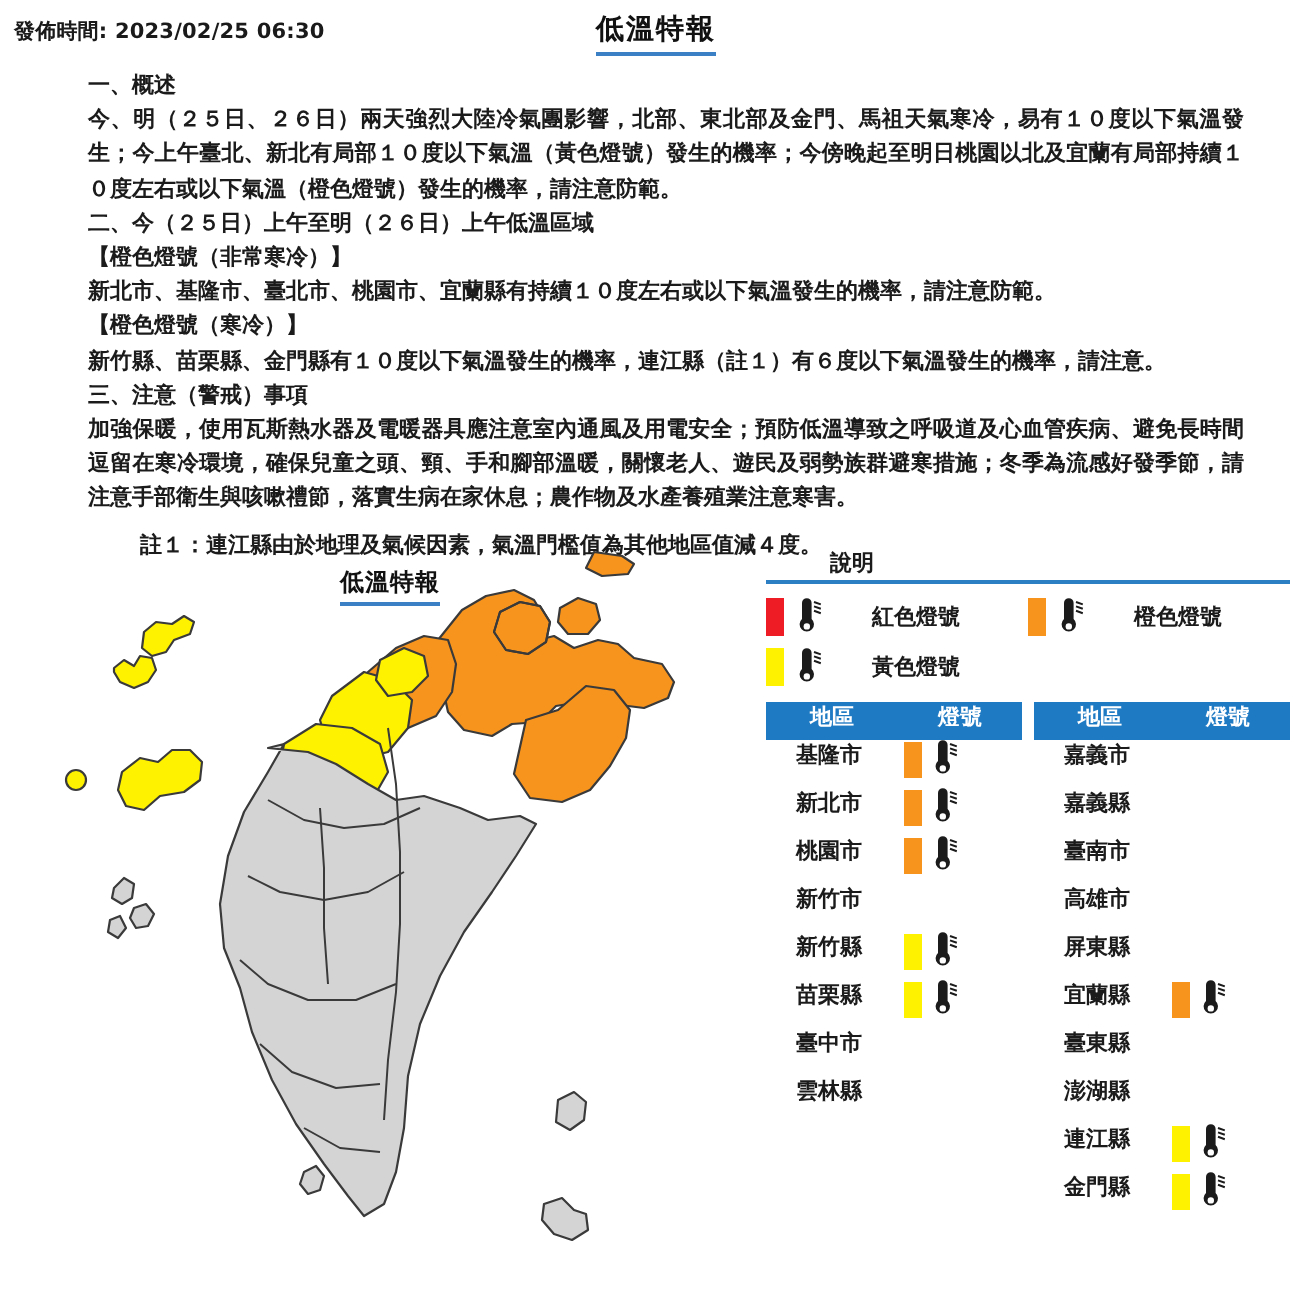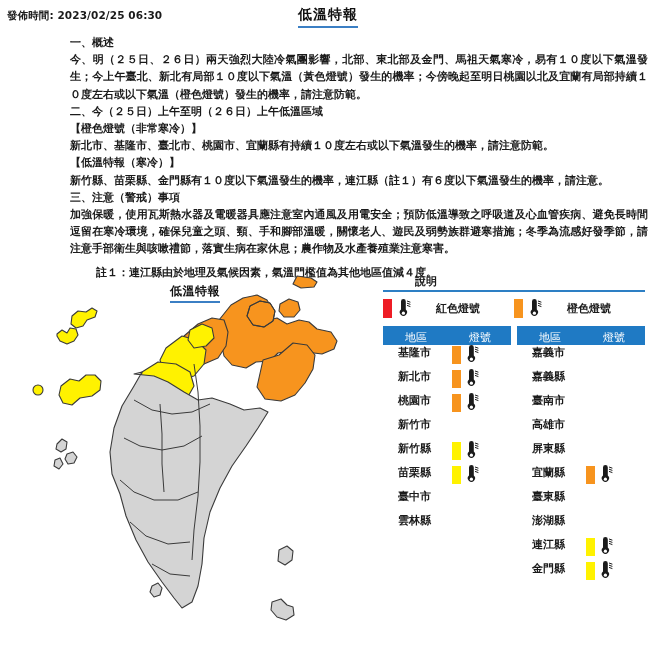--- a/index.html
+++ b/index.html
@@ -22,21 +22,20 @@
   }
   .doc-title span{
     display:inline-block;padding-bottom:2px;
     border-bottom:2px solid #3b7fc4;
   }
   
   .report-body{
     position:absolute;left:44px;top:34px;width:578px;
     font-size:11px;line-height:17.2px;color:#1b1b1b;font-weight:700;
     text-align:justify;
-    margin-left:26px;
   }
   .report-body p{margin:0;padding:0;}
   .note1{margin-top:6px !important;text-indent:26px;}
   
   .lower{
     position:absolute;left:0;top:268px;width:656px;height:388px;
   }
   
   .map-title{
     position:absolute;left:120px;top:15px;width:150px;text-align:center;
@@ -56,43 +55,43 @@
   .legend-row{display:flex;align-items:center;margin-bottom:3px;height:22px;}
   .legend-item{display:flex;align-items:center;width:131px;}
   .swatch{width:9px;height:19px;display:inline-block;margin-right:3px;}
   .legend-label{font-size:11px;font-weight:700;color:#1b1b1b;margin-left:4px;padding-left:20px;}
   
   .thermo{width:17px;height:19px;display:inline-block;flex:0 0 17px;}
   
   .tables{display:flex;margin-top:7px;gap:6px;}
   .tbl{width:128px;}
   .tbl-head{
-    background:#1f7ac4;color:#fff;display:flex;height:19px;align-items:flex-end;
-    font-size:11px;font-weight:400;
+    background:#1f7ac4;color:#fff;display:flex;height:19px;align-items:flex-start;
+    font-size:11px;font-weight:700;
   }
   .tbl-head .c1{width:66px;text-align:center;}
   .tbl-head .c2{width:62px;text-align:center;}
   .tbl-row{display:flex;height:24px;align-items:flex-start;}
   .tbl-row .c1{width:66px;text-align:center;font-size:11px;font-weight:700;color:#1b1b1b;}
   .tbl-row .c2{width:62px;display:flex;align-items:center;justify-content:flex-start;padding-left:6px;}
   .cell-sw{width:9px;height:18px;display:inline-block;margin-right:2px;}
 </style>
 </head>
 <body>
 
 <div class="publish-time">發佈時間: 2023/02/25 06:30</div>
 <div class="doc-title"><span>低溫特報</span></div>
 
 <div class="report-body">
   <p>一、概述</p>
   <p>今、明（２５日、２６日）兩天強烈大陸冷氣團影響，北部、東北部及金門、馬祖天氣寒冷，易有１０度以下氣溫發生；今上午臺北、新北有局部１０度以下氣溫（黃色燈號）發生的機率；今傍晚起至明日桃園以北及宜蘭有局部持續１０度左右或以下氣溫（橙色燈號）發生的機率，請注意防範。</p>
   <p>二、今（２５日）上午至明（２６日）上午低溫區域</p>
   <p>【橙色燈號（非常寒冷）】</p>
   <p>新北市、基隆市、臺北市、桃園市、宜蘭縣有持續１０度左右或以下氣溫發生的機率，請注意防範。</p>
-  <p>【低溫特報（寒冷）】</p>
+  <p>【橙色燈號（寒冷）】</p>
   <p>新竹縣、苗栗縣、金門縣有１０度以下氣溫發生的機率，連江縣（註１）有６度以下氣溫發生的機率，請注意。</p>
   <p>三、注意（警戒）事項</p>
   <p>加強保暖，使用瓦斯熱水器及電暖器具應注意室內通風及用電安全；預防低溫導致之呼吸道及心血管疾病、避免長時間逗留在寒冷環境，確保兒童之頭、頸、手和腳部溫暖，關懷老人、遊民及弱勢族群避寒措施；冬季為流感好發季節，請注意手部衛生與咳嗽禮節，落實生病在家休息；農作物及水產養殖業注意寒害。</p>
   <p class="note1">註１：連江縣由於地理及氣候因素，氣溫門檻值為其他地區值減４度。</p>
 </div>
 
 <div class="lower">
 
   <div class="map-title"><span>低溫特報</span></div>
 
@@ -175,20 +174,32 @@
         <span class="swatch" style="background:#f7941e"></span>
         <svg class="thermo" viewBox="0 0 17 19" xmlns="http://www.w3.org/2000/svg">
           <path d="M6 2.5 a2.4 2.4 0 0 1 4.8 0 v8 a3.6 3.6 0 1 1 -4.8 0 z" fill="#1b1b1b"></path>
           <circle cx="8.4" cy="14.2" r="1.6" fill="#ffffff"></circle>
           <path d="M12 2 l3.4 1.2 M12 4.2 l3.4 1.2 M12 6.4 l3.4 1.2" stroke="#1b1b1b" stroke-width="1" fill="none"></path>
         </svg>
         <span class="legend-label">橙色燈號</span>
       </div>
     </div>
 
+    <div class="legend-row">
+      <div class="legend-item">
+        <span class="swatch" style="background:#fff200"></span>
+        <svg class="thermo" viewBox="0 0 17 19" xmlns="http://www.w3.org/2000/svg">
+          <path d="M6 2.5 a2.4 2.4 0 0 1 4.8 0 v8 a3.6 3.6 0 1 1 -4.8 0 z" fill="#1b1b1b"></path>
+          <circle cx="8.4" cy="14.2" r="1.6" fill="#ffffff"></circle>
+          <path d="M12 2 l3.4 1.2 M12 4.2 l3.4 1.2 M12 6.4 l3.4 1.2" stroke="#1b1b1b" stroke-width="1" fill="none"></path>
+        </svg>
+        <span class="legend-label">黃色燈號</span>
+      </div>
+      <div class="legend-item"></div>
+    </div>
 
     <div class="tables">
       <div class="tbl">
         <div class="tbl-head">
           <div class="c1">地區</div>
           <div class="c2">燈號</div>
         </div>
         <div id="left-rows">
             <div class="tbl-row">
               <div class="c1">基隆市</div>

